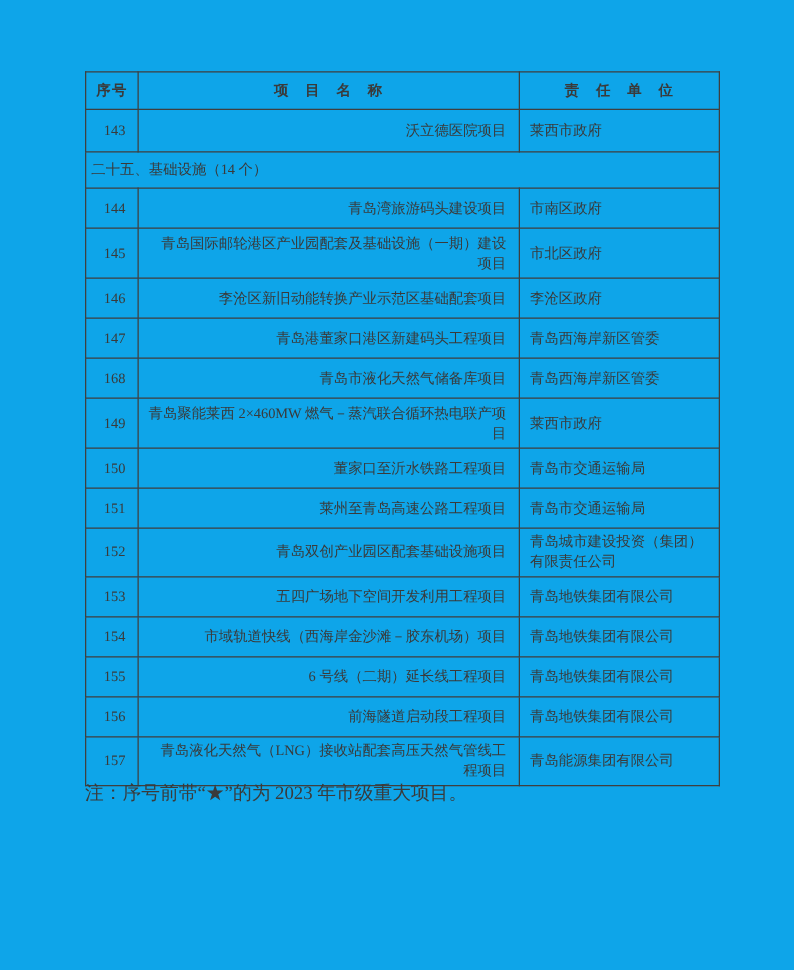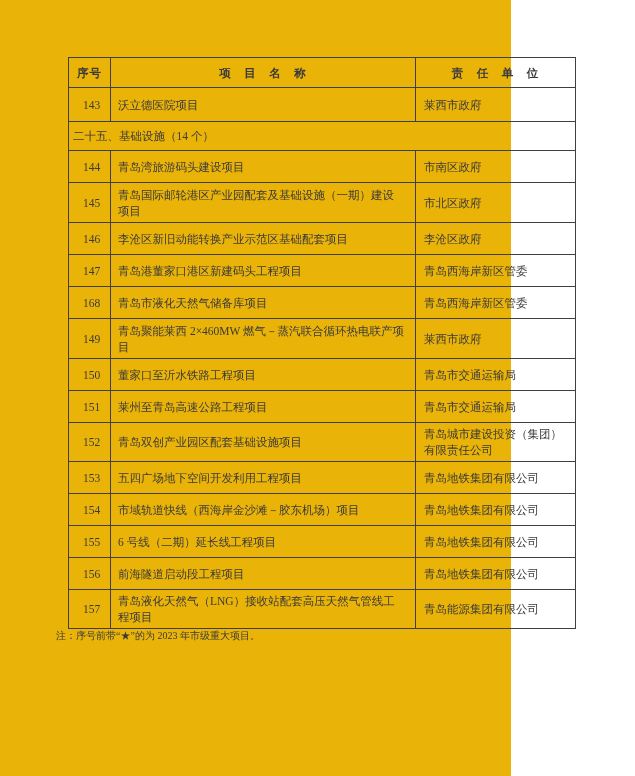--- a/index.html
+++ b/index.html
@@ -10,22 +10,22 @@
   body {
     width: 635px;
     height: 776px;
     position: relative;
     font-family: "Liberation Serif", "DejaVu Serif", serif;
     color: #3a3a3a;
   }
   .page {
     position: absolute;
     left: 0; top: 0;
-    width: 511px; height: 776px;
-    background: #eab308;
+    width: 635px; height: 776px;
+    background: #0ea5e9;
     text-decoration: underline;
   }
   .table-wrap {
     position: absolute;
     left: 68px;
     top: 57px;
     width: 507px;
   }
   table.projects {
     border-collapse: collapse;
@@ -50,38 +50,38 @@
     letter-spacing: 1px;
     padding: 0 2px;
     white-space: nowrap;
   }
   td.cell-no {
     text-align: right;
     font-family: "Liberation Serif", "DejaVu Serif", serif;
     padding: 0 14px;
   }
   td.cell-name {
-    text-align: left;
+    text-align: right;
     padding: 3px 10px 3px 7px;
   }
   td.cell-unit {
     text-align: left;
     padding: 3px 6px 3px 8px;
   }
   td.section-cell {
     text-align: left;
     padding: 2px 6px 2px 4px;
     font-size: 11.5px;
   }
   .note {
     position: absolute;
-    left: 56px;
+    left: 68px;
     top: 628px;
     width: 507px;
-    font-size: 10px;
+    font-size: 15px;
     line-height: 15px;
     color: #3a3a3a;
     white-space: nowrap;
   }
 </style>
 </head>
 <body>
 
 <div class="page">
 

